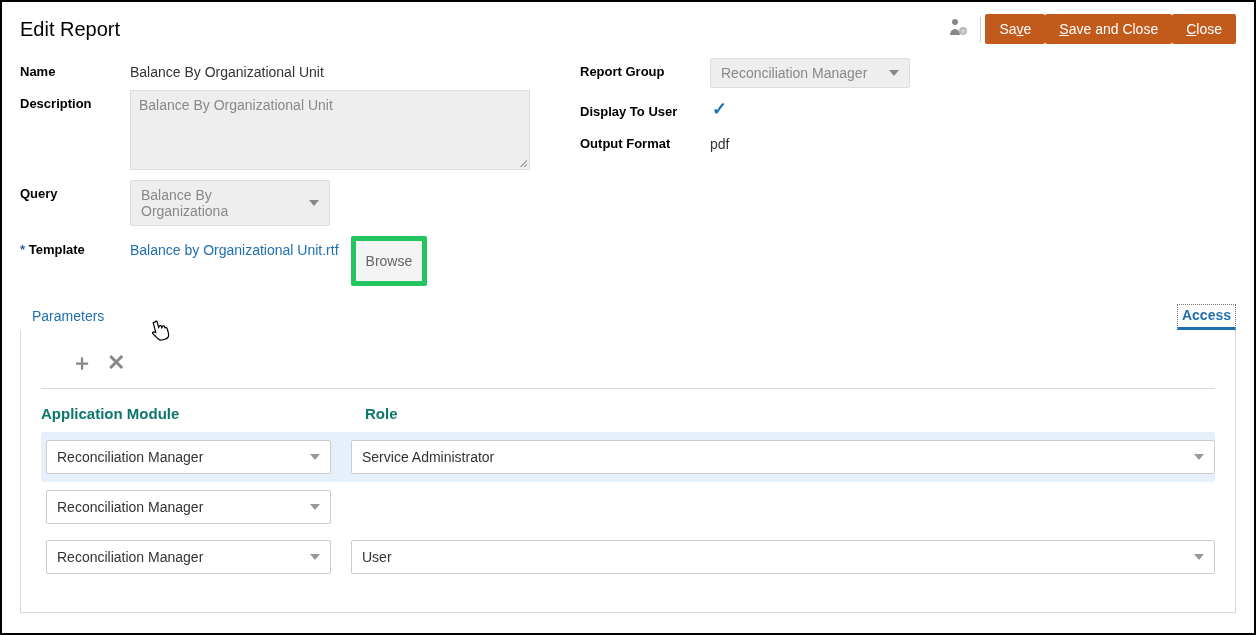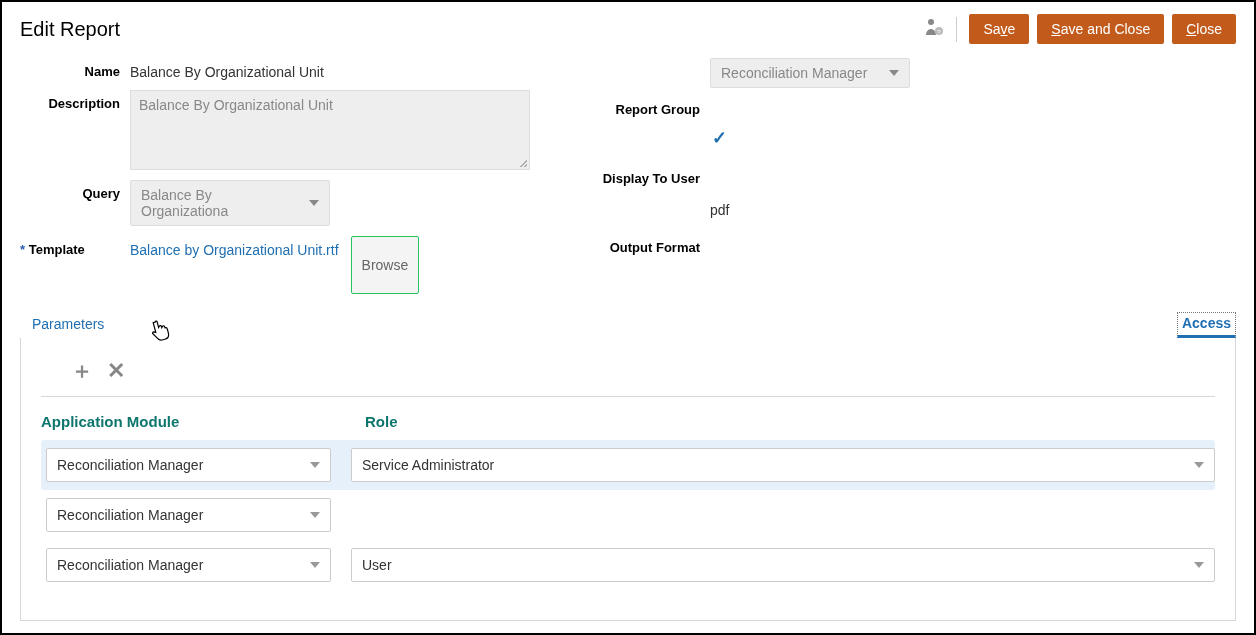--- a/index.html
+++ b/index.html
@@ -24,21 +24,21 @@
     margin-bottom: 14px;
   }
   .title {
     font-size: 20px;
     font-weight: normal;
     color: #000;
   }
   .header-actions {
     display: flex;
     align-items: center;
-    gap: 8px;
+    gap: 0;
   }
   .header-icon {
     color: #888;
     font-size: 18px;
     position: relative;
     padding-right: 12px;
     border-right: 1px solid #ccc;
     margin-right: 4px;
   }
   .btn {
@@ -58,21 +58,20 @@
   }
   .col-left { width: 520px; }
   .col-right { flex: 1; }
   .field-row {
     display: flex;
     align-items: flex-start;
     margin-bottom: 10px;
   }
   .field-label {
     width: 110px;
-    text-align: right;
     font-weight: bold;
     padding-right: 10px;
     padding-top: 6px;
     color: #000;
     font-size: 13px;
   }
   .field-label.req::before {
     content: "* ";
     color: #2a5db0;
     font-weight: bold;
@@ -123,23 +122,23 @@
     margin-left: 8px;
   }
   .check-mark {
     color: #1f6fb2;
     font-size: 18px;
     font-weight: bold;
     padding-left: 2px;
   }
   .browse-btn {
     background: #f4f4f4;
-    border: 1px solid #22c55e;
+    border: 5px solid #22c55e;
     color: #666;
-    padding: 20px 10px;
+    padding: 12px 10px;
     font-size: 14px;
     cursor: pointer;
     border-radius: 2px;
   }
   .tabs {
     display: flex;
     gap: 18px;
     margin: 8px 0 0 10px;
     font-size: 14px;
     justify-content: space-between;
@@ -210,21 +209,21 @@
     border: 1px solid #ccc;
     background: #fff;
     padding: 8px 10px;
     font-size: 14px;
     color: #333;
     border-radius: 2px;
   }
   .dd .chev { border-top-color: #999; }
   .col-module .dd { width: 285px; margin-left: 5px; }
   .col-role .dd { width: 100%; margin-right: 5px; gap: 21px; }
-  .right-col .field-row .field-label { width: 130px; margin-top: 38px; }
+  .right-col .field-row .field-label { width: 130px; }
 </style>
 </head>
 <body>
 
 <div class="page">
   <div class="header">
     <div class="title">Edit Report</div>
     <div class="header-actions">
       <span class="header-icon">
         <svg width="20" height="20" viewBox="0 0 20 20">

